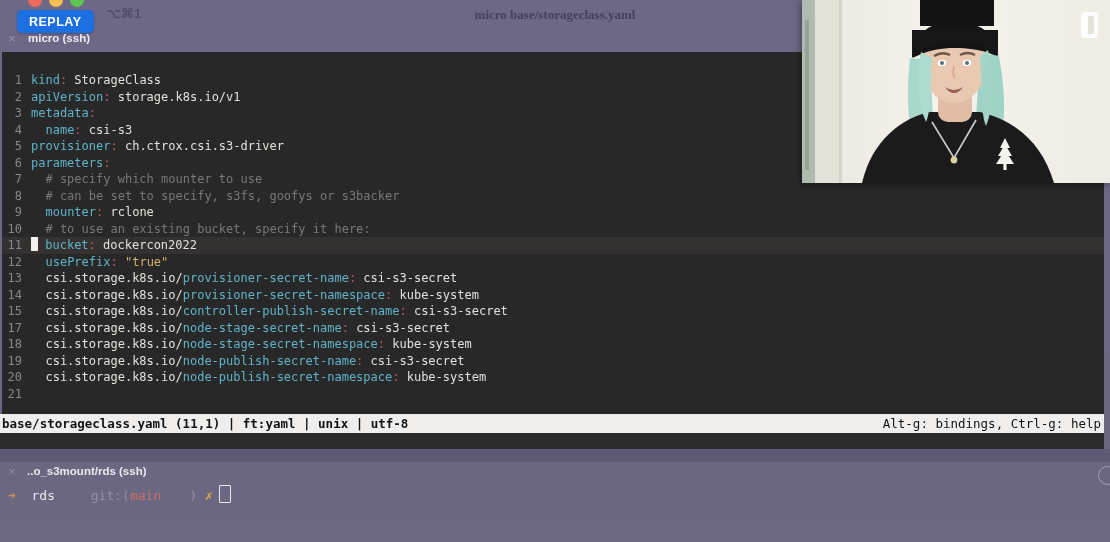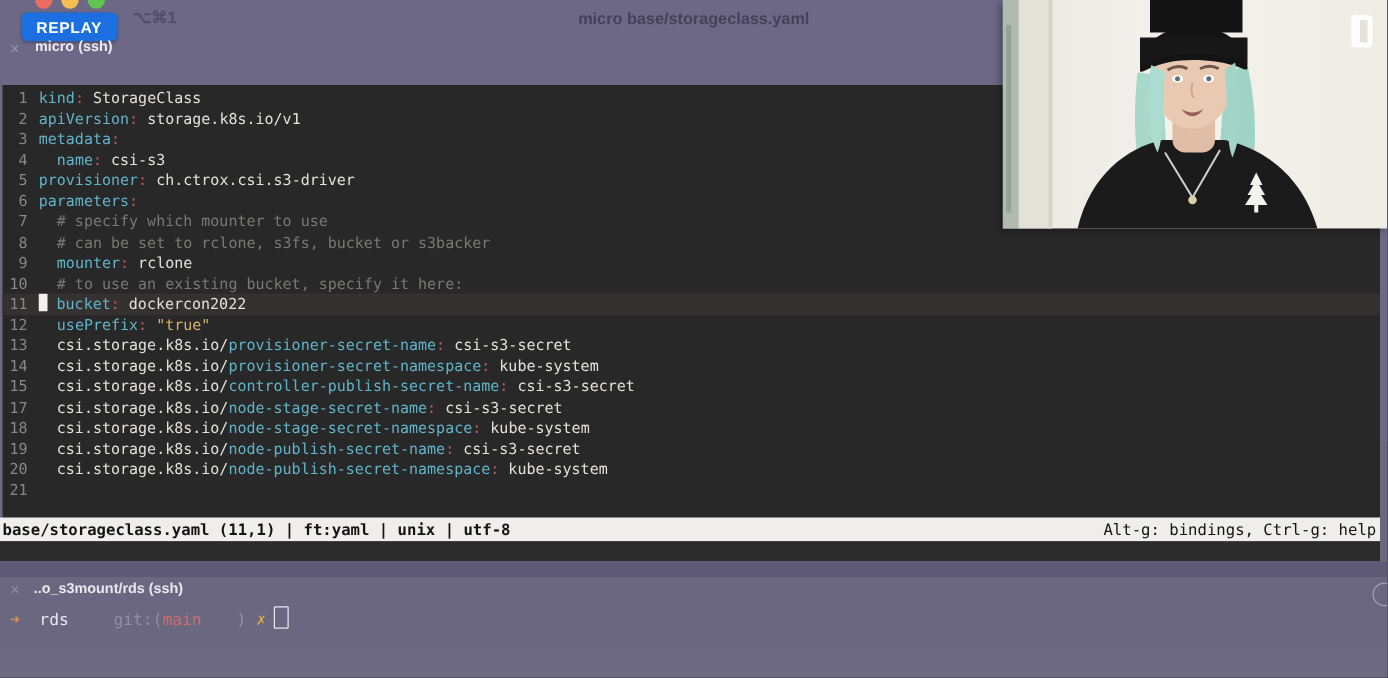--- a/index.html
+++ b/index.html
@@ -9,29 +9,29 @@
   
   .terminal{position:absolute;left:0;top:0;width:1110px;height:353px;background:#6c6886;}
   .titlebar{position:absolute;left:0;top:0;width:100%;height:30px;}
   .lights{position:absolute;left:28px;top:-7px;display:flex;gap:7px;}
   .light{width:14px;height:14px;border-radius:50%;}
   .replay{position:absolute;left:17px;top:10px;height:23px;padding:0 12px;border-radius:5px;
           background:#1c6fe0;color:#fff;font-weight:bold;font-size:12.5px;letter-spacing:.5px;
           display:flex;align-items:center;box-shadow:0 1px 2px rgba(0,0,0,.25);}
   .shortcut{position:absolute;left:106px;top:6px;color:#524e6a;font-weight:bold;font-size:13px;}
   .wintitle{position:absolute;left:0;top:0;width:100%;height:30px;text-align:center;
-            line-height:30px;color:#454159;font-weight:bold;font-size:13px;}
+            line-height:30px;color:#454159;font-weight:bold;font-size:13px;font-family:Liberation Serif, serif;}
   .tabbar{position:absolute;left:0;top:30px;width:100%;height:22px;}
   .tab-x{position:absolute;left:8px;top:1px;color:#9b97ae;font-size:13px;cursor:default;}
   .tab-name{position:absolute;left:28px;top:2px;color:#eceaf4;font-weight:bold;font-size:11.5px;}
 
   
   .editor{position:absolute;left:0;top:52px;width:1104px;height:362px;background:#282828;
           font-family:"DejaVu Sans Mono","Liberation Mono",monospace;font-size:12px;
-          padding-top:2px;box-sizing:border-box;border-left:2px solid #6c6886;margin-top:16px;}
+          padding-top:20px;box-sizing:border-box;border-left:2px solid #6c6886;}
   .row{height:16.5px;line-height:16.5px;white-space:pre;}
   .row.cur{background:#343130;}
   .gut{display:inline-block;width:20px;text-align:right;color:#878787;margin-right:9px;}
   .tk{color:#5fb4c9;}  
   .tp{color:#c05c5c;}  
   .tt{color:#e2e0da;}  
   .tc{color:#787876;}  
   .ts{color:#d3b269;}  
   .cblock{display:inline-block;width:7px;height:14px;background:#f2f1ee;vertical-align:-2px;}
 
@@ -84,21 +84,21 @@
 
     <div class="editor">
       <div id="editor-lines">
           <div class="row"><span class="gut">1</span><span class="tk">kind</span><span class="tp">:</span><span class="tt"> StorageClass</span></div>
           <div class="row"><span class="gut">2</span><span class="tk">apiVersion</span><span class="tp">:</span><span class="tt"> storage.k8s.io/v1</span></div>
           <div class="row"><span class="gut">3</span><span class="tk">metadata</span><span class="tp">:</span></div>
           <div class="row"><span class="gut">4</span><span class="tt">  </span><span class="tk">name</span><span class="tp">:</span><span class="tt"> csi-s3</span></div>
           <div class="row"><span class="gut">5</span><span class="tk">provisioner</span><span class="tp">:</span><span class="tt"> ch.ctrox.csi.s3-driver</span></div>
           <div class="row"><span class="gut">6</span><span class="tk">parameters</span><span class="tp">:</span></div>
           <div class="row"><span class="gut">7</span><span class="tc">  # specify which mounter to use</span></div>
-          <div class="row"><span class="gut">8</span><span class="tc">  # can be set to rclone, s3fs, bucket or s3backer</span></div>
+          <div class="row"><span class="gut">8</span><span class="tc">  # can be set to specify, s3fs, goofys or s3backer</span></div>
           <div class="row"><span class="gut">9</span><span class="tt">  </span><span class="tk">mounter</span><span class="tp">:</span><span class="tt"> rclone</span></div>
           <div class="row"><span class="gut">10</span><span class="tc">  # to use an existing bucket, specify it here:</span></div>
           <div class="row cur"><span class="gut">11</span><span class="cblock"></span><span class="tt"> </span><span class="tk">bucket</span><span class="tp">:</span><span class="tt"> dockercon2022</span></div>
           <div class="row"><span class="gut">12</span><span class="tt">  </span><span class="tk">usePrefix</span><span class="tp">:</span><span class="tt"> </span><span class="ts">"true"</span></div>
           <div class="row"><span class="gut">13</span><span class="tt">  csi.storage.k8s.io/</span><span class="tk">provisioner-secret-name</span><span class="tp">:</span><span class="tt"> csi-s3-secret</span></div>
           <div class="row"><span class="gut">14</span><span class="tt">  csi.storage.k8s.io/</span><span class="tk">provisioner-secret-namespace</span><span class="tp">:</span><span class="tt"> kube-system</span></div>
           <div class="row"><span class="gut">15</span><span class="tt">  csi.storage.k8s.io/</span><span class="tk">controller-publish-secret-name</span><span class="tp">:</span><span class="tt"> csi-s3-secret</span></div>
           <div class="row"><span class="gut">17</span><span class="tt">  csi.storage.k8s.io/</span><span class="tk">node-stage-secret-name</span><span class="tp">:</span><span class="tt"> csi-s3-secret</span></div>
           <div class="row"><span class="gut">18</span><span class="tt">  csi.storage.k8s.io/</span><span class="tk">node-stage-secret-namespace</span><span class="tp">:</span><span class="tt"> kube-system</span></div>
           <div class="row"><span class="gut">19</span><span class="tt">  csi.storage.k8s.io/</span><span class="tk">node-publish-secret-name</span><span class="tp">:</span><span class="tt"> csi-s3-secret</span></div>

